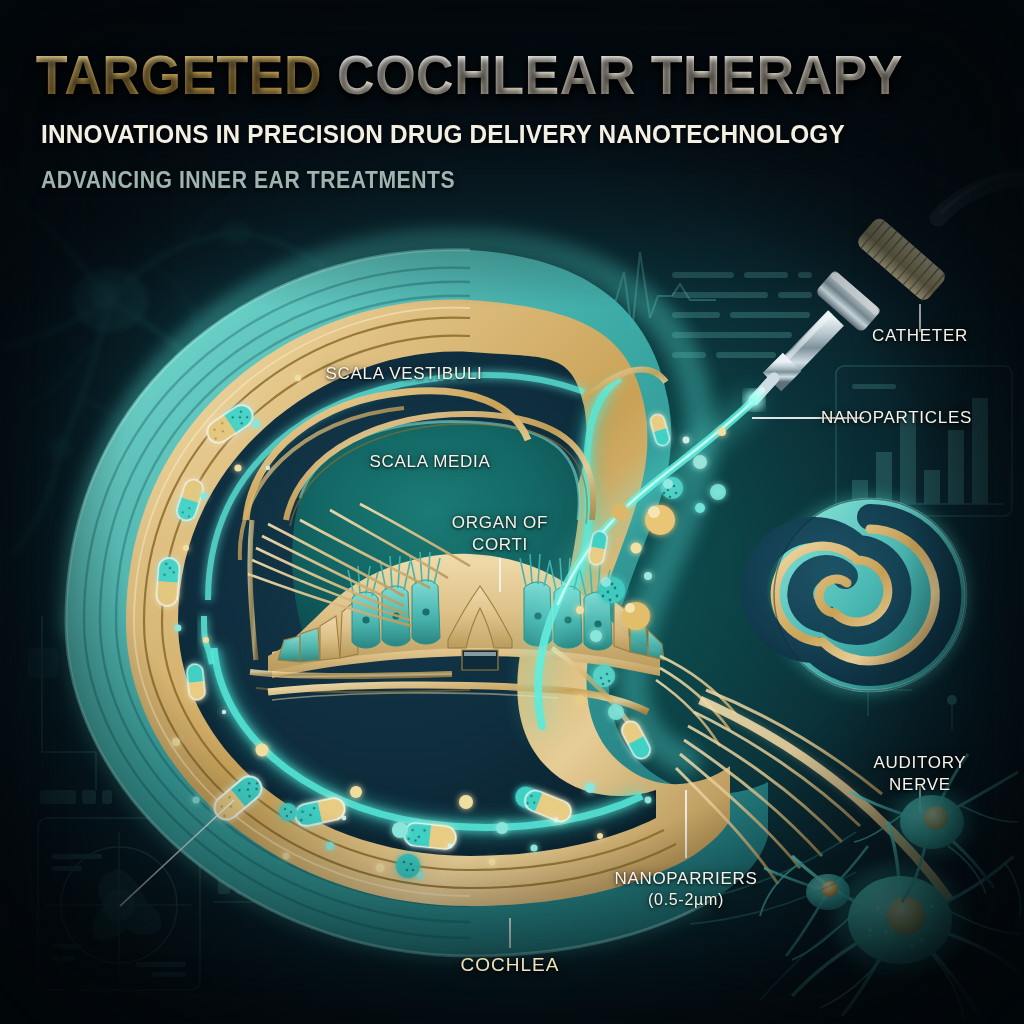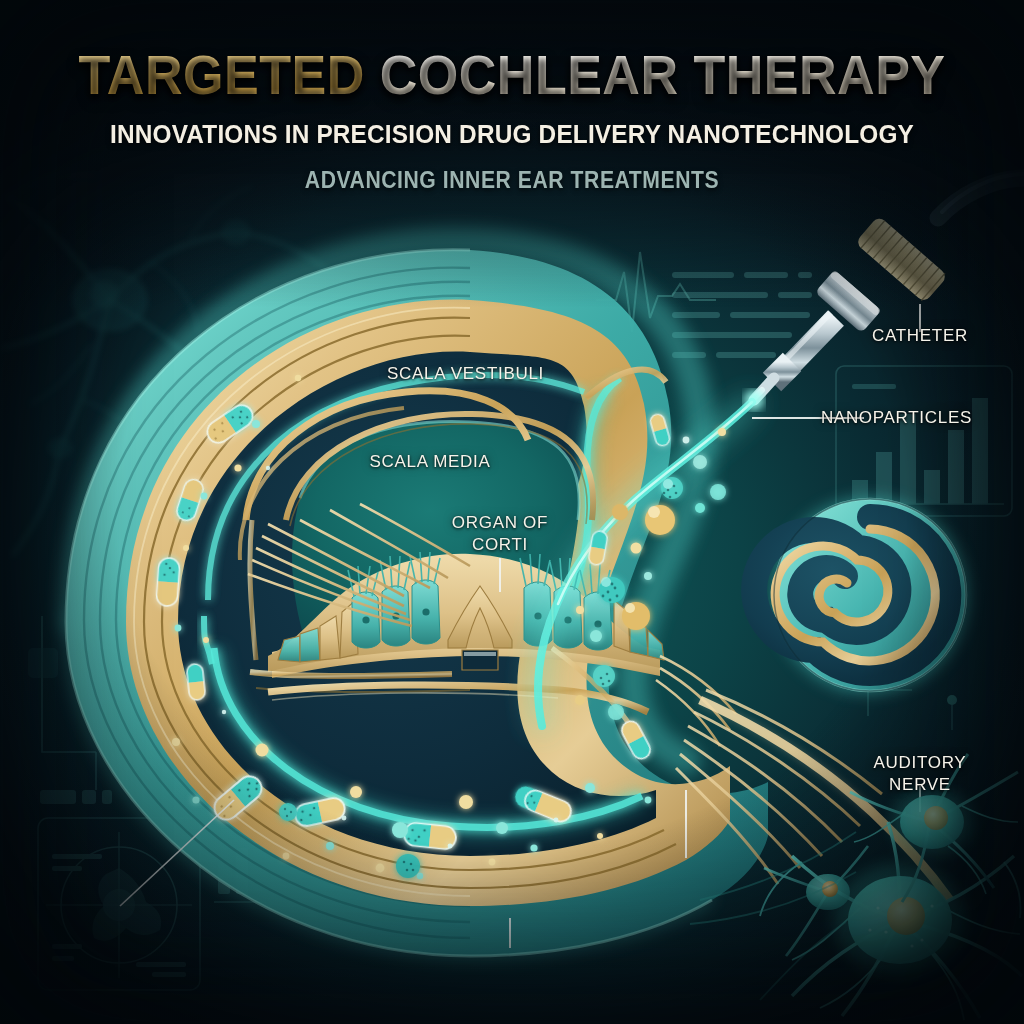--- a/index.html
+++ b/index.html
@@ -25,21 +25,21 @@
       linear-gradient(180deg, rgba(6,13,19,.97) 0%, rgba(6,13,19,.72) 14%, rgba(0,0,0,0) 30%);
   }
   .bg-frame { position:absolute; inset:0; box-shadow: inset 0 0 120px 30px rgba(3,8,12,.75); }
 
   
   svg.layer { position:absolute; left:0; top:0; width:1024px; height:1024px; overflow:visible; }
   .hud { opacity:.30; }
 
   
   .title-wrap {
-    position:absolute; left:0; right:0; top:46px; text-align:center;
+    position:absolute; left:0; right:0; top:46px; 
     z-index:40; pointer-events:none;
   }
   .title {
     font-size:56px; font-weight:bold; letter-spacing:.5px;
     font-family:"Liberation Sans Narrow","Liberation Sans", sans-serif;
     transform:scaleX(.93); white-space:nowrap;
     text-shadow:0 3px 7px rgba(0,0,0,.75);
     line-height:1.02;
   }
   .t-gold {
@@ -866,34 +866,39 @@
 
   <div class="bg-vign"></div>
   <div class="bg-frame"></div>
 
   <div class="title-wrap">
     <div class="title"><span class="t-gold">TARGETED</span> <span class="t-cream">COCHLEAR THERAPY</span></div>
     <div class="sub1">INNOVATIONS IN PRECISION DRUG DELIVERY NANOTECHNOLOGY</div>
     <div class="sub2">ADVANCING INNER EAR TREATMENTS</div>
   </div>
 
-  <div class="lbl" style="left:264px; top:364px; width:280px;text-align:right;">SCALA VESTIBULI</div>
+  <div class="lbl" style="left:264px; top:364px; width:280px;">SCALA VESTIBULI</div>
 
   <div class="lbl" style="left:310px; top:452px; width:240px;">SCALA MEDIA</div>
 
   <div class="lbl two" style="left:422px; top:512px; width:156px;text-align:center;">
     <span>ORGAN OF</span><br>
     <span>CORTI</span>
   </div>
 
 
   <div class="lbl" style="left:840px; top:326px; width:160px;">CATHETER</div>
 
   <div class="lbl" style="left:772px; top:408px; width:200px; text-align:right;">NANOPARTICLES</div>
 
   <div class="lbl two" style="left:842px; top:752px; width:156px;">
     <span>AUDITORY</span><br>
     <span>NERVE</span>
   </div>
 
-
+  <div class="lbl two" style="left:586px; top:868px; width:200px;">
+    <span>NANOPARRIERS</span>
+    <span class="sm">(0.5-2µm)</span>
+  </div>
+
+  <div class="lbl gold" style="left:410px; top:954px; width:200px; font-size:19px; letter-spacing:1px;">COCHLEA</div>
 
 </div>
 
 </body></html>

